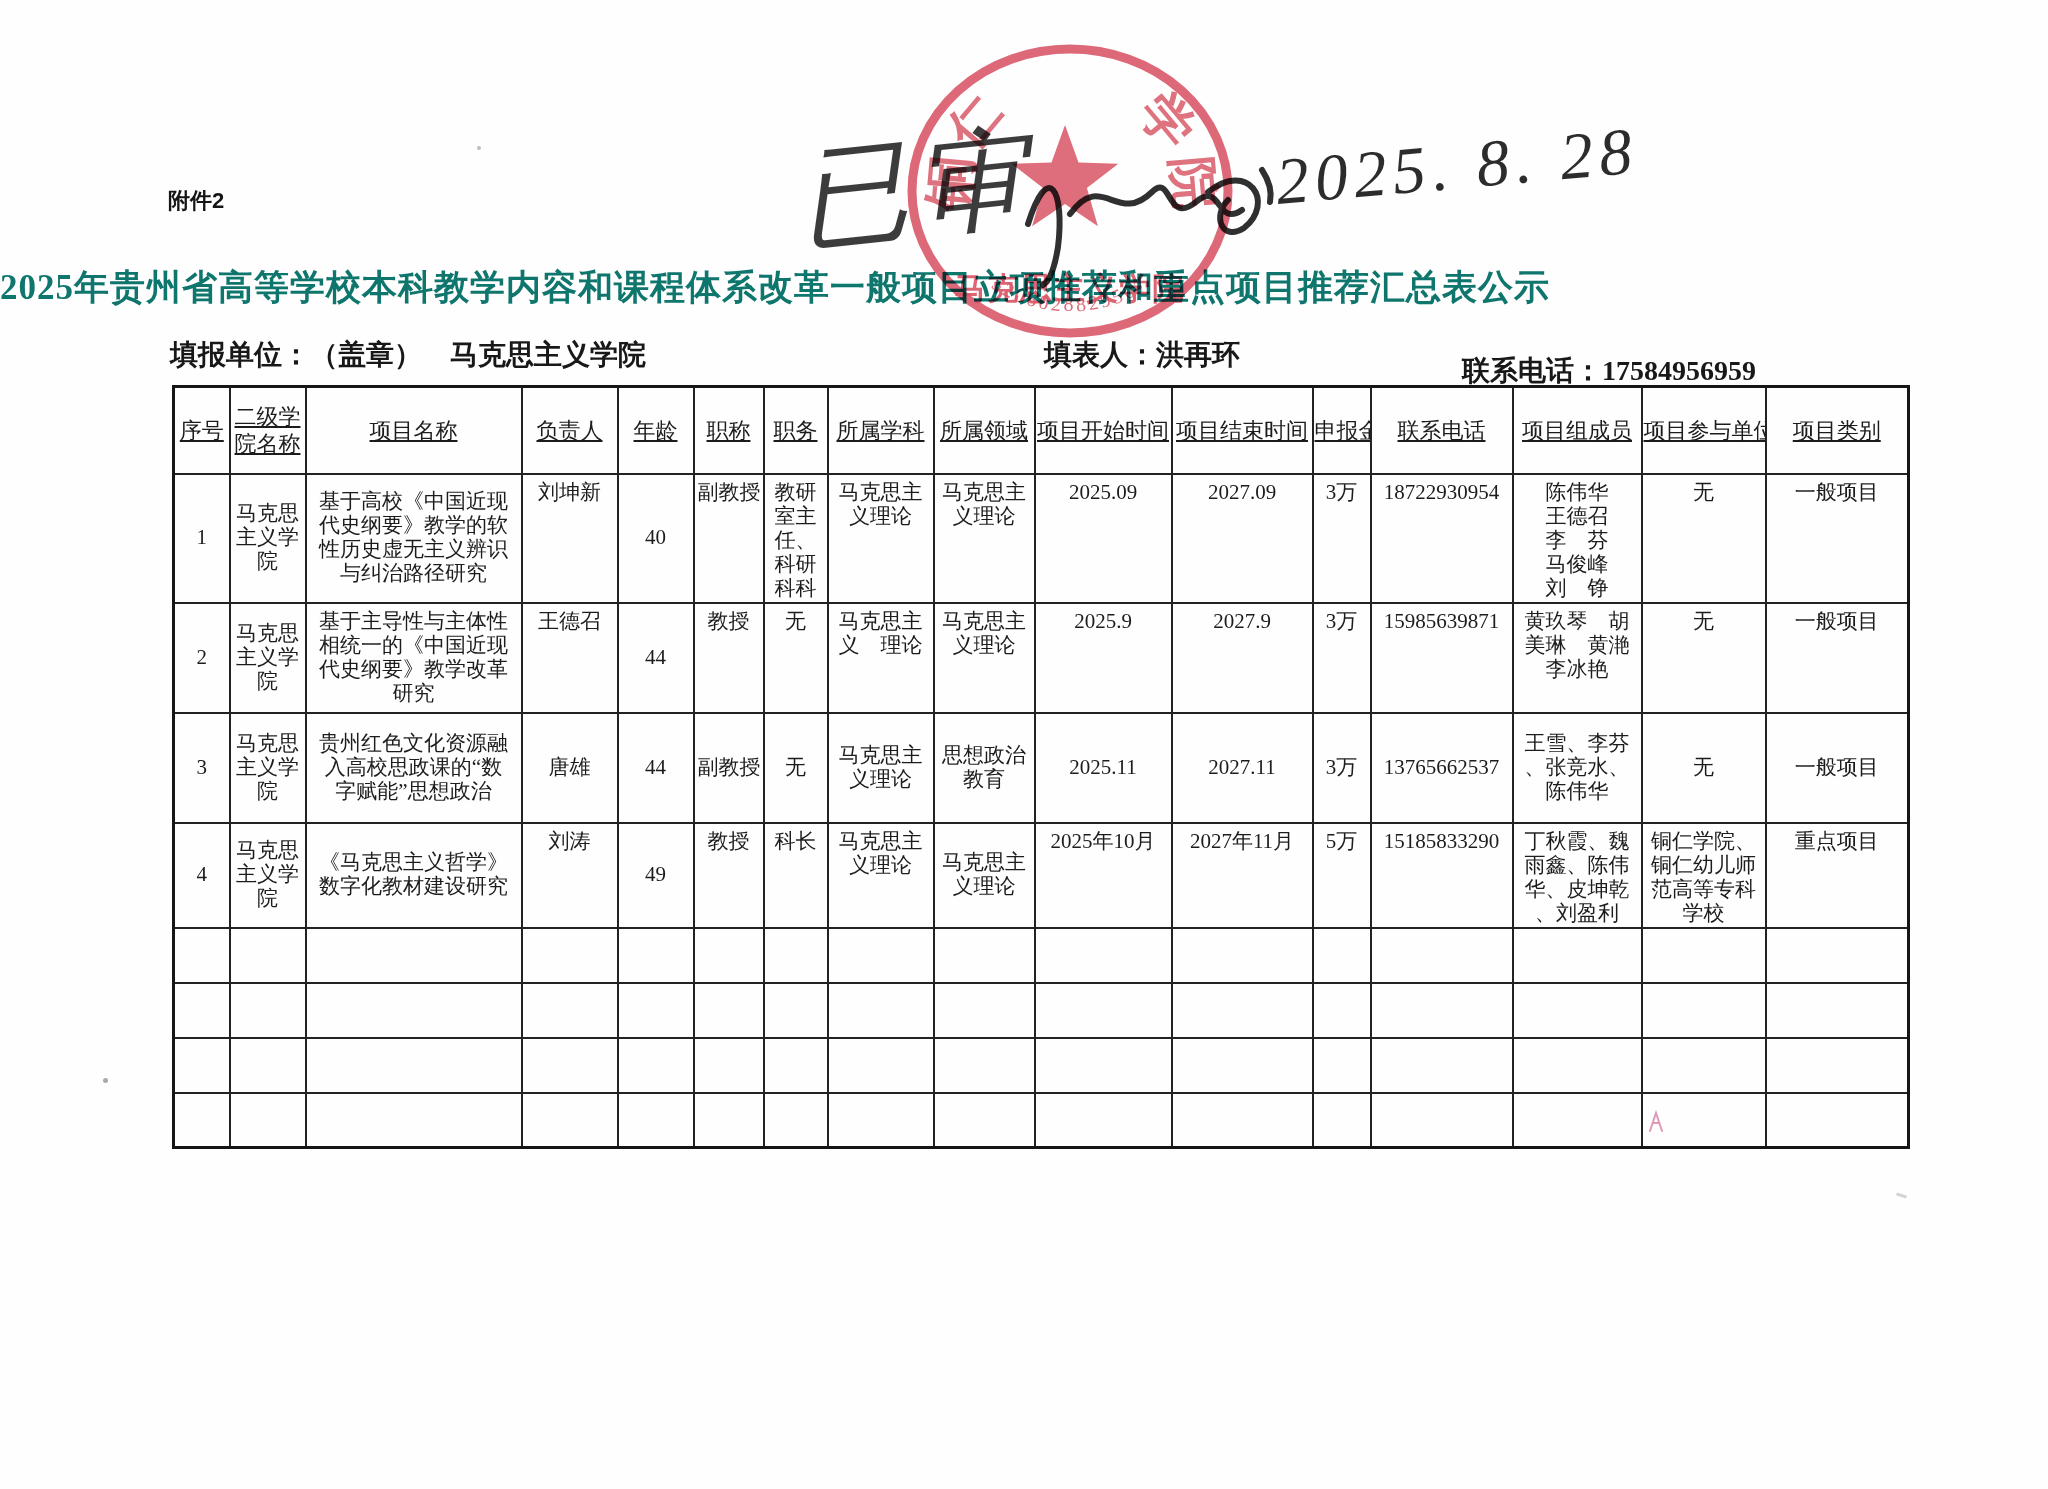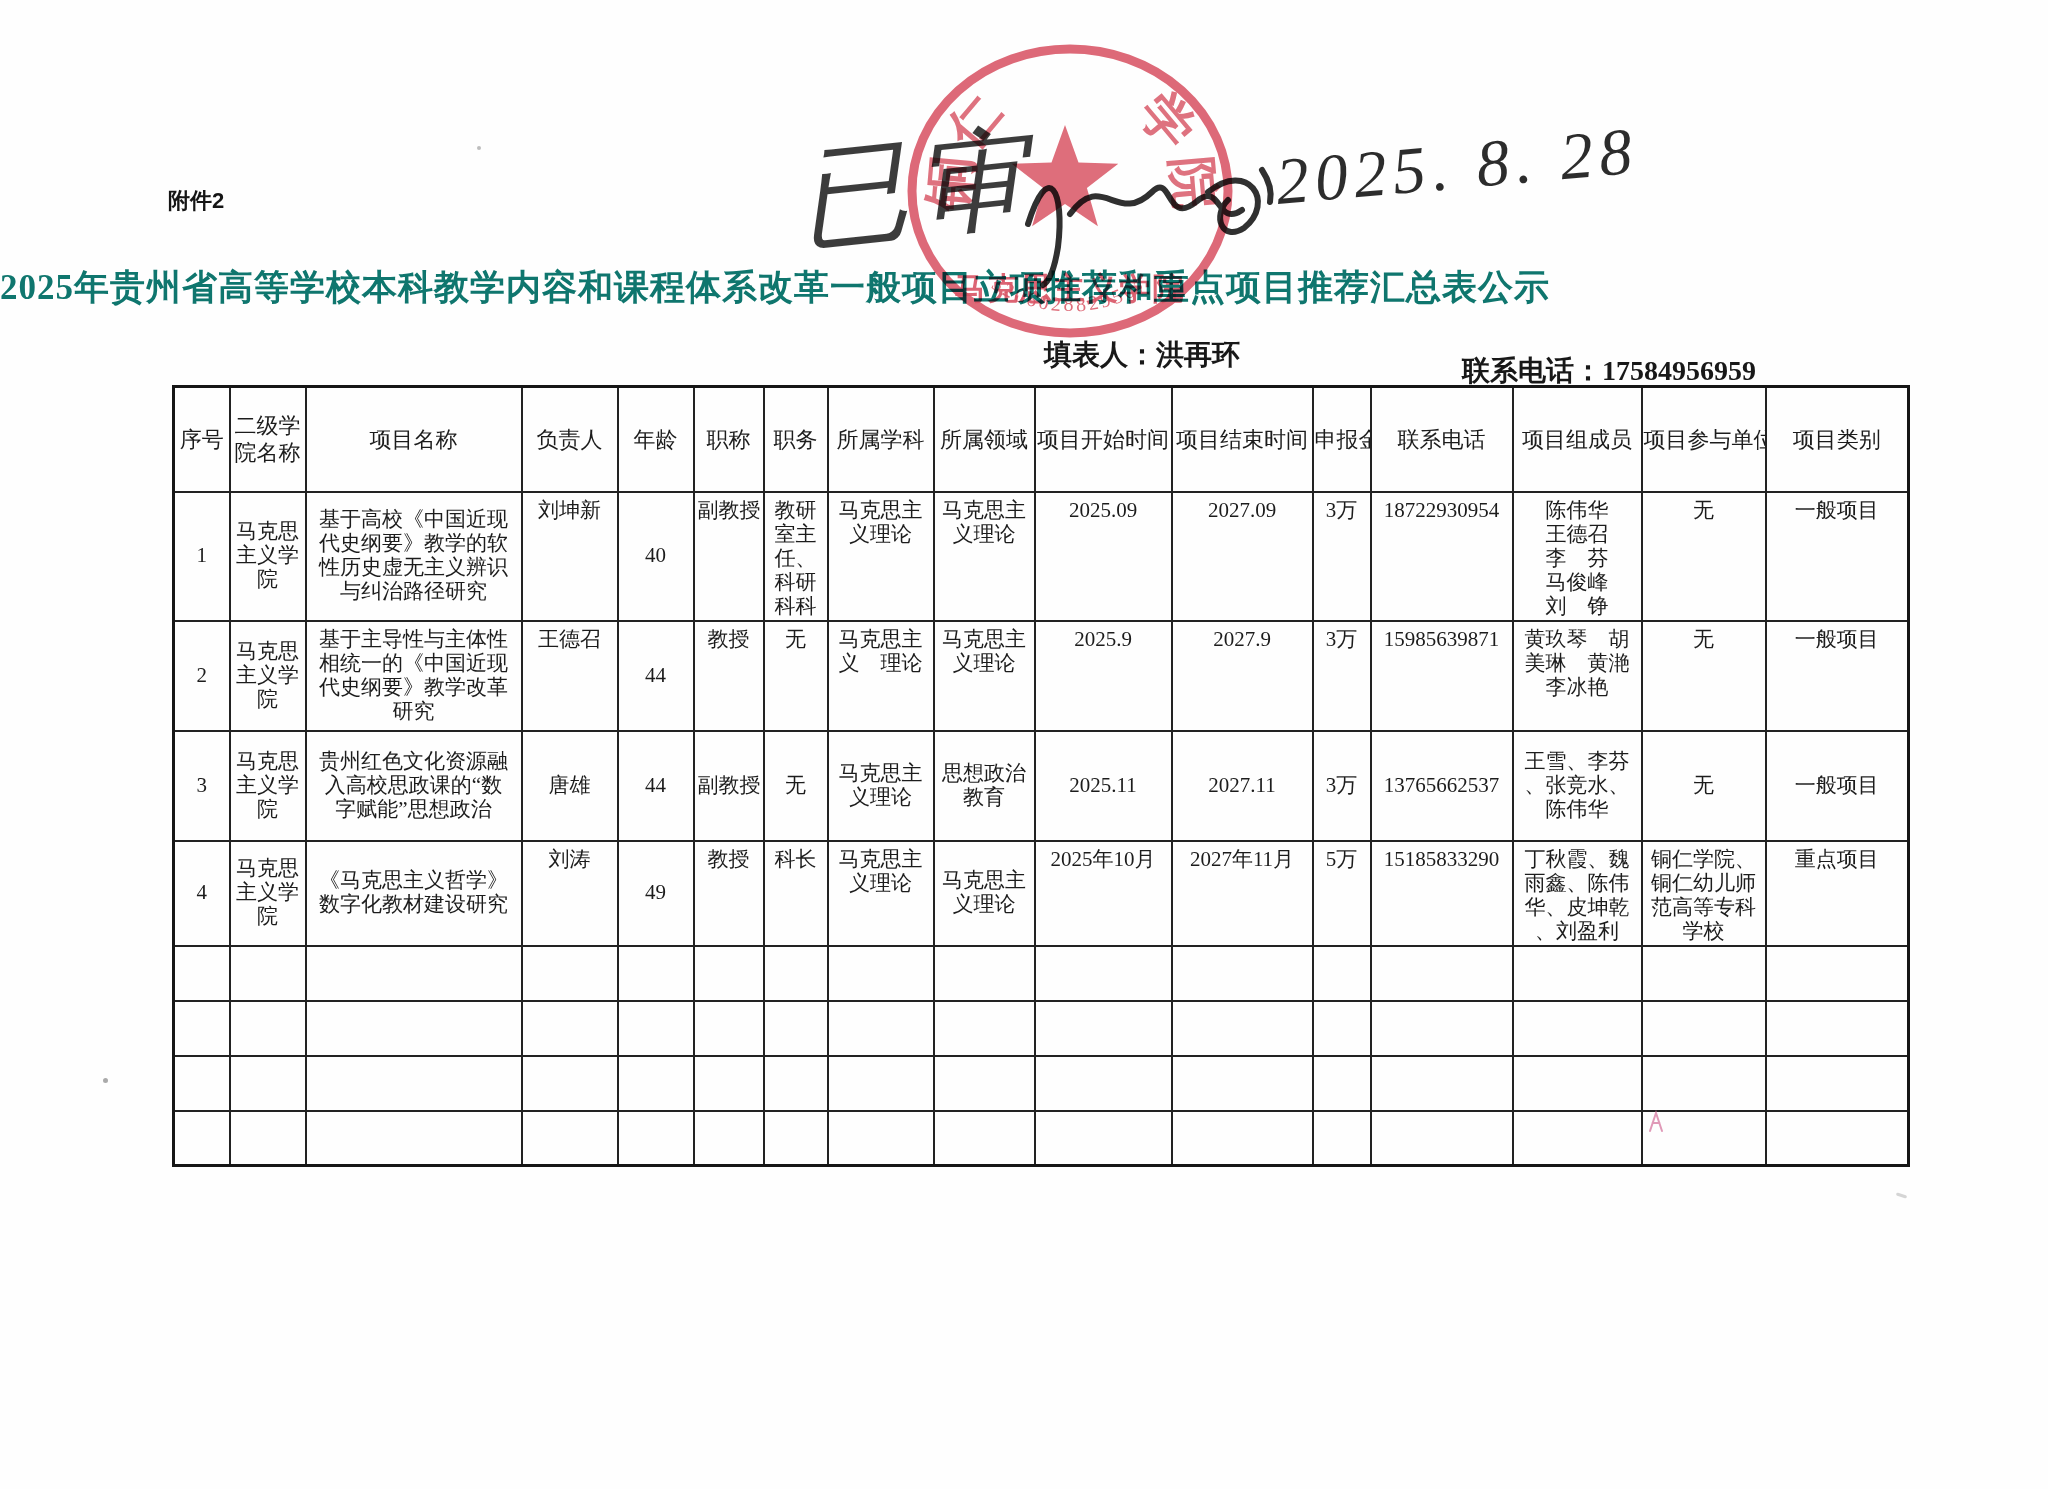--- a/index.html
+++ b/index.html
@@ -58,20 +58,21 @@
 </head>
 <body>
 
 <div id="page">
 
   <div class="attachment">附件2</div>
 
   <div class="doc-title">2025年贵州省高等学校本科教学内容和课程体系改革一般项目立项推荐和重点项目推荐汇总表公示</div>
 
   <div class="info-line">
+    <span class="info-unit"><span>填报单位：（盖章）</span><span class="val">马克思主义学院</span></span>
     <span class="info-filler"><span>填表人：</span><span>洪再环</span></span>
     <span class="info-phone"><span>联系电话：</span><span>17584956959</span></span>
   </div>
 
   <svg class="stamp-svg" width="360" height="320" viewBox="0 0 360 320">
     <ellipse cx="177" cy="158" rx="158" ry="142" fill="none" stroke="#d64456" stroke-width="9" opacity="0.88"></ellipse>
     <polygon points="172,92 185.5,129.4 225.3,130.7 193.9,155.1 204.9,193.3 172,171 139.1,193.3 150.1,155.1 118.7,130.7 158.5,129.4" fill="#d64456" opacity="0.85"></polygon>
     <g font-family="'Liberation Serif','DejaVu Serif',serif" font-weight="bold" fill="#d64456" opacity="0.82" text-anchor="middle">
       <text x="58" y="168" font-size="54" transform="rotate(-85 58 150)">铜</text>
       <text x="84" y="104" font-size="50" transform="rotate(-50 84 90)">仁</text>
@@ -109,21 +110,21 @@
         <col style="width: 101px;">
         <col style="width: 137px;">
         <col style="width: 141px;">
         <col style="width: 58px;">
         <col style="width: 142px;">
         <col style="width: 129px;">
         <col style="width: 124px;">
         <col style="width: 143px;">
       </colgroup>
     <thead>
-      <tr style="height: 105px;">
+      <tr style="height: 87px; text-decoration: underline;">
           <th>序号</th>
           <th>二级学
 院名称</th>
           <th>项目名称</th>
           <th>负责人</th>
           <th>年龄</th>
           <th>职称</th>
           <th>职务</th>
           <th>所属学科</th>
           <th>所属领域</th>

